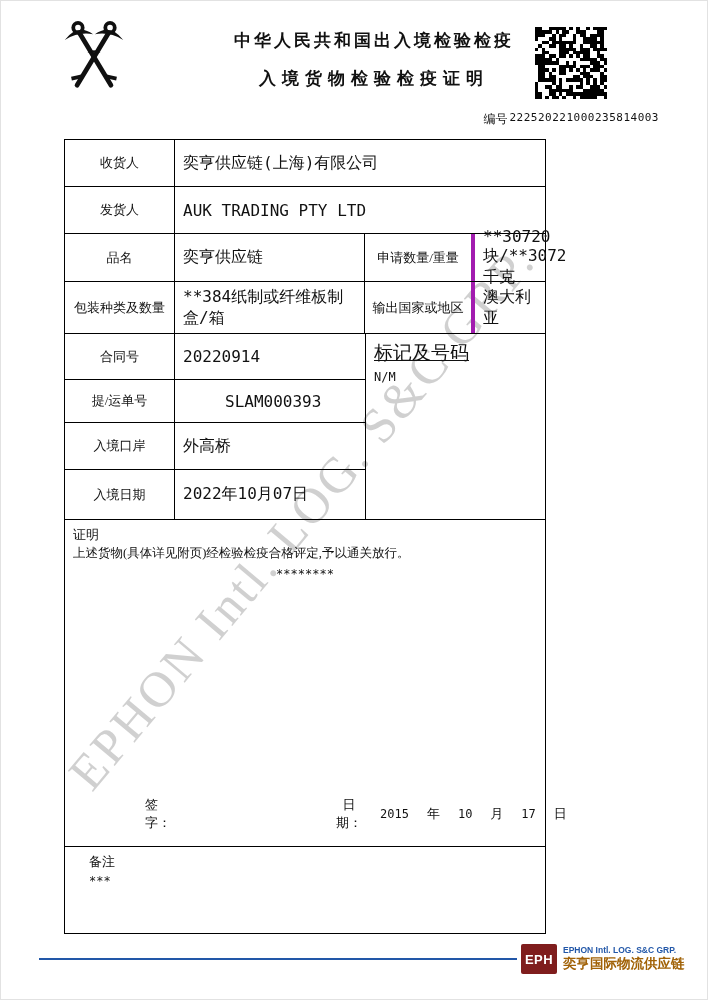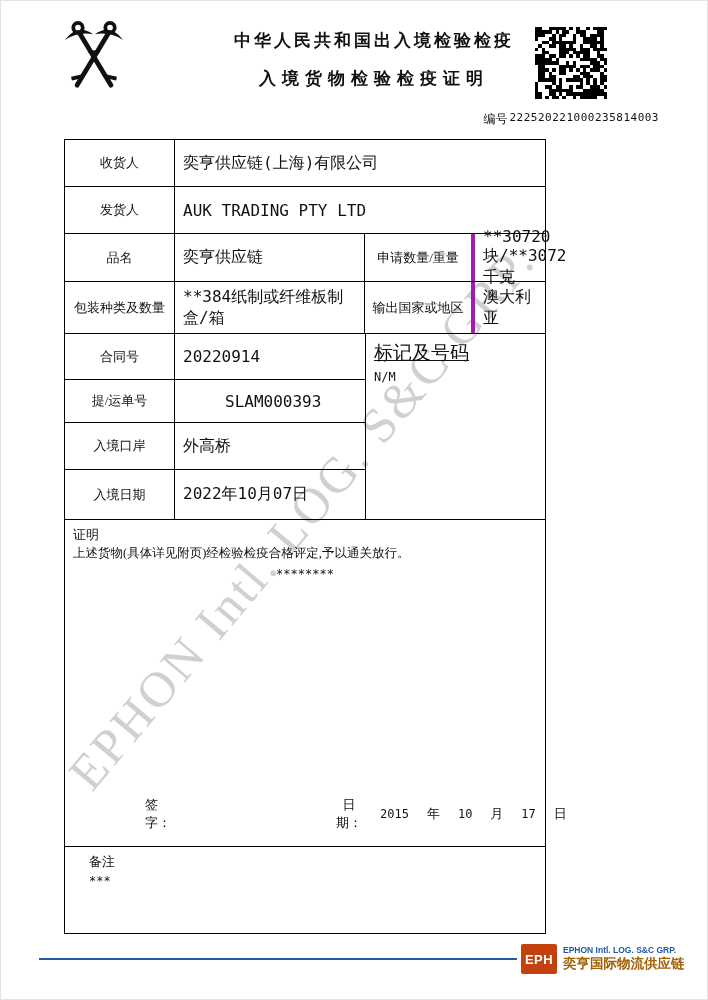--- a/index.html
+++ b/index.html
@@ -69,21 +69,21 @@
   .sign-label{margin-left:80px;}
   .date-group{margin-left:165px;display:flex;align-items:center;}
   .date-group .dg{margin-right:18px;text-align:center;}
   .date-group .num{font-family:"DejaVu Sans Mono", monospace;font-size:12px;}
   
   .remarks-cell{width:100%;box-sizing:border-box;padding:6px 8px;height:86px;margin-left:16px;}
   .remarks-value{font-family:"DejaVu Sans Mono", monospace;font-size:12px;margin-top:3px;}
   
   .footer-line{position:absolute;left:38px;right:40px;top:957px;height:2px;background:#2257a8;}
   .footer-logo{position:absolute;left:516px;top:941px;display:flex;align-items:center;gap:6px;background:#fff;padding:2px 4px;}
-  .logo-box{width:36px;height:30px;background:#c2410c;color:#fff;display:flex;align-items:center;justify-content:center;
+  .logo-box{width:36px;height:30px;background:#7f1d1d;color:#fff;display:flex;align-items:center;justify-content:center;
             font-family:"Liberation Sans", sans-serif;font-weight:bold;font-size:13px;letter-spacing:0.5px;border-radius:2px;}
   .logo-text{display:flex;flex-direction:column;line-height:1.15;font-family:"Liberation Sans", sans-serif;}
   .logo-en{font-size:8.5px;font-weight:bold;color:#2257a8;white-space:nowrap;}
   .logo-cn{font-size:13.5px;font-weight:bold;color:#a16207;white-space:nowrap;}
 </style>
 </head>
 <body>
 
 <div class="page">
 

